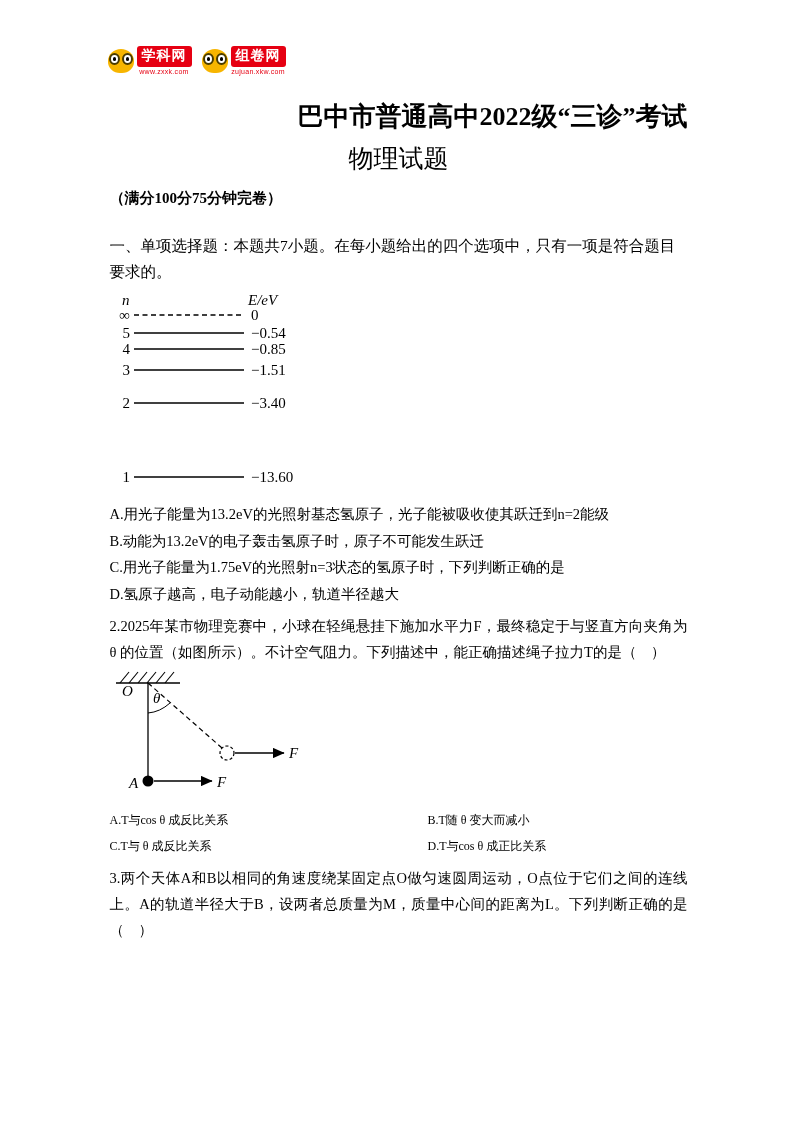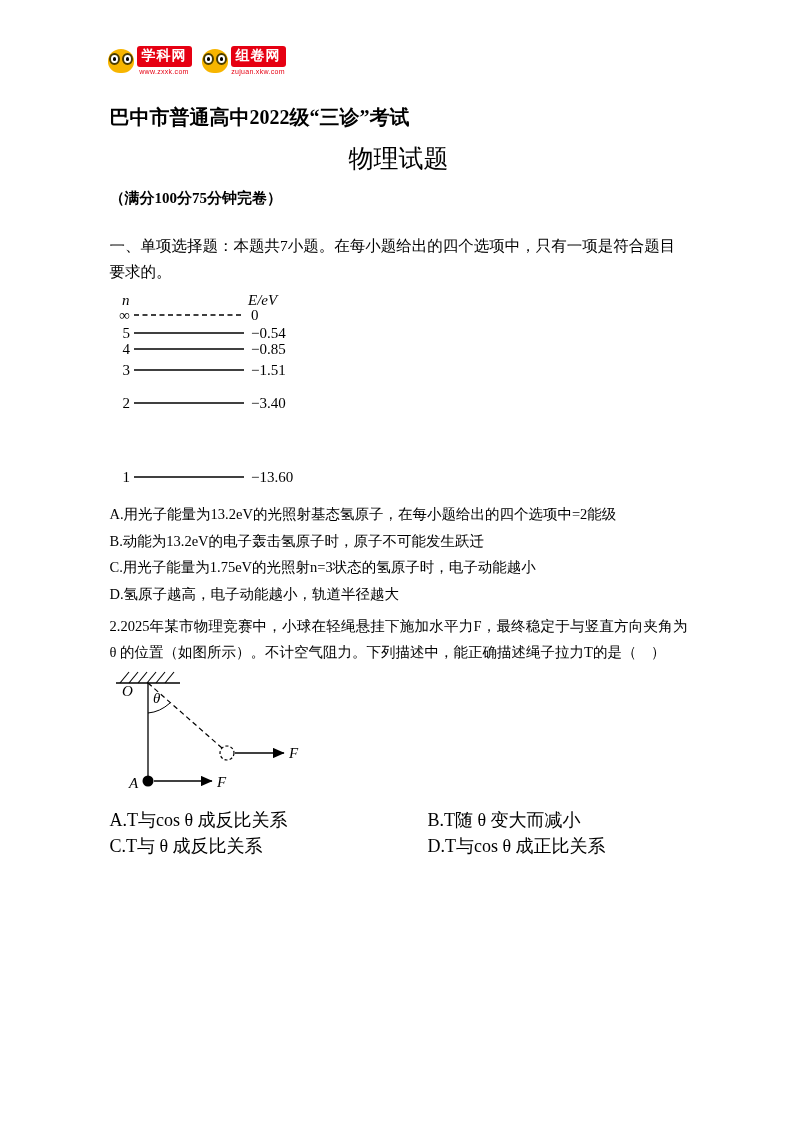--- a/index.html
+++ b/index.html
@@ -13,28 +13,28 @@
   .brand{display:flex;align-items:center;gap:3px;}
   .owl{width:26px;height:24px;background:var(--owl-yellow,#f7b500);border-radius:50% 50% 46% 46%;position:relative;flex:0 0 auto;}
   .owl .eye{position:absolute;top:4px;width:11px;height:12px;background:#fff;border:2px solid #4a3c00;border-radius:50%;box-sizing:border-box;}
   .owl .eye.l{left:1px}.owl .eye.r{right:1px}
   .owl .eye::after{content:"";position:absolute;left:2px;top:2.5px;width:3.5px;height:3.5px;background:#000;border-radius:50%;}
   .btxt{display:flex;flex-direction:column;align-items:center;}
   .bname{background:var(--logo-red,#e60012);color:#fff;font-family:"Liberation Sans","DejaVu Sans",sans-serif;
          font-weight:bold;font-size:14px;line-height:1.25;padding:1px 5px 2px;border-radius:3px;letter-spacing:1px;white-space:nowrap;}
   .bsub{color:var(--logo-red,#e60012);font-family:"Liberation Sans","DejaVu Sans",sans-serif;font-size:7px;line-height:1.3;letter-spacing:.3px;white-space:nowrap;}
   
-  .title{font-size:20px;font-weight:bold;text-align:left;margin:12px 0 0;line-height:30px;}
+  .title{font-size:26px;font-weight:bold;text-align:right;margin:12px 0 0;line-height:30px;}
   .subtitle{font-size:25px;font-weight:normal;text-align:center;margin:13px 0 0;line-height:27px;}
   .note{font-size:15px;font-weight:bold;text-align:left;margin:15px 0 0;line-height:22px;}
   .section{font-size:15.5px;margin:24px 0 0;line-height:26px;}
   
   .stem{font-size:14.5px;line-height:26px;margin:6px 0 0;text-align:justify;}
   .option{font-size:14.5px;line-height:26.5px;margin:0;}
-  .optgrid{display:grid;grid-template-columns:318px 1fr;font-size:18px;line-height:26px;margin-top:4px;}
+  .optgrid{display:grid;grid-template-columns:318px 1fr;font-size:12px;line-height:26px;margin-top:4px;}
   
   .ediag{display:block;margin:6px 0 8px 8px;}
   .ediag text{font-family:"Liberation Serif","DejaVu Serif",serif;font-size:15px;}
   .pdiag{display:block;margin:2px 0 0 2px;}
   .pdiag text{font-family:"Liberation Serif","DejaVu Serif",serif;font-style:italic;font-size:15px;}
 </style>
 </head>
 <body>
 
 <div class="page">
@@ -85,23 +85,23 @@
       <text x="12" y="84" text-anchor="end">3</text>
       <text x="133" y="84" text-anchor="start">−1.51</text>
       <line x1="16" x2="126" y1="112" y2="112" stroke="#000" stroke-width="1.4"></line>
       <text x="12" y="117" text-anchor="end">2</text>
       <text x="133" y="117" text-anchor="start">−3.40</text>
       <line x1="16" x2="126" y1="186" y2="186" stroke="#000" stroke-width="1.4"></line>
       <text x="12" y="191" text-anchor="end">1</text>
       <text x="133" y="191" text-anchor="start">−13.60</text>
     </svg>
 
-  <p class="option">A.用光子能量为13.2eV的光照射基态氢原子，在每小题给出的四个选项中=2能级</p>
+  <p class="option">A.用光子能量为13.2eV的光照射基态氢原子，光子能被吸收使其跃迁到n=2能级</p>
   <p class="option">B.动能为13.2eV的电子轰击氢原子时，原子不可能发生跃迁</p>
-  <p class="option">C.用光子能量为1.75eV的光照射n=3状态的氢原子时，电子动能越小</p>
+  <p class="option">C.用光子能量为1.75eV的光照射n=3状态的氢原子时，下列判断正确的是</p>
   <p class="option">D.氢原子越高，电子动能越小，轨道半径越大</p>
 
   <p class="stem">2.2025年某市物理竞赛中，小球在轻绳悬挂下施加水平力F，最终稳定于与竖直方向夹角为 θ 的位置（如图所示）。不计空气阻力。下列描述中，能正确描述绳子拉力T的是（　）</p>
 
   <svg class="pdiag" width="260" height="136">
     <defs>
       <marker id="arrow" markerWidth="10" markerHeight="8" refX="8.5" refY="4" orient="auto">
         <path d="M0,0 L9,4 L0,8 Z" fill="#000"></path>
       </marker>
     </defs>
@@ -128,14 +128,15 @@
     <text x="105" y="120">F</text>
   </svg>
 
   <div class="optgrid">
     <span>A.T与cos θ 成反比关系</span>
     <span>B.T随 θ 变大而减小</span>
     <span>C.T与 θ 成反比关系</span>
     <span>D.T与cos θ 成正比关系</span>
   </div>
 
+  <p class="stem">3.两个天体A和B以相同的角速度绕某固定点O做匀速圆周运动，O点位于它们之间的连线上。A的轨道半径大于B，设两者总质量为M，质量中心间的距离为L。下列判断正确的是（　）</p>
 
 </div>
 
 </body></html>

